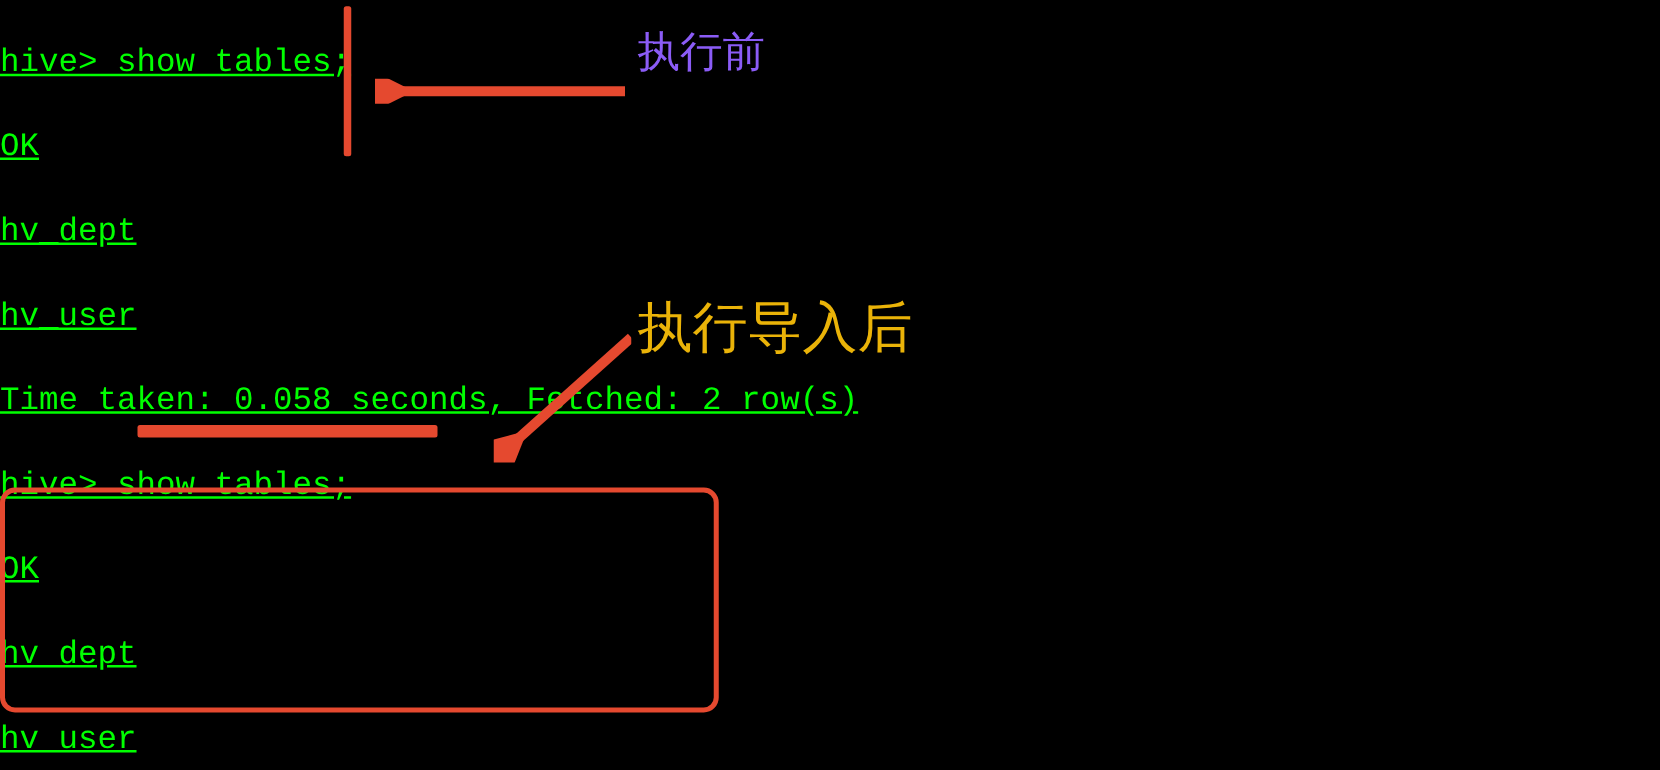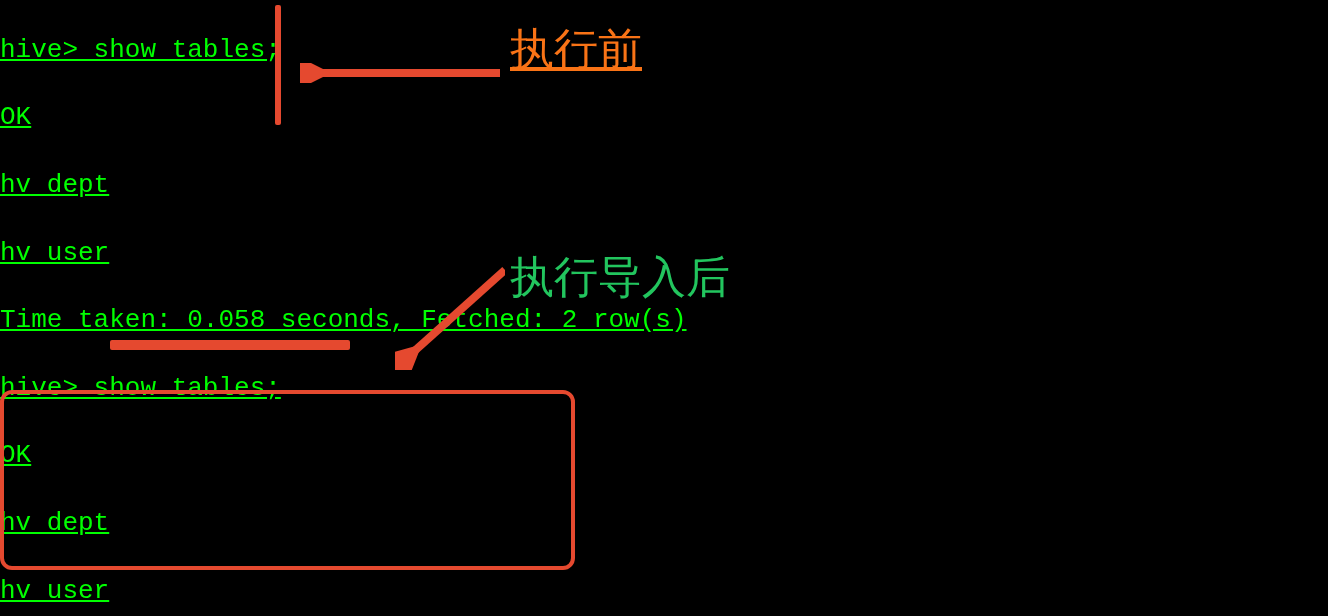--- a/index.html
+++ b/index.html
@@ -23,33 +23,32 @@
       white-space: pre;
     }
     .line {
       display: block;
       text-decoration: underline;
     }
     .annotation-before {
       position: absolute;
       top: 20px;
       left: 510px;
-      color: #f97316;
-      font-size: 44px;
+      color: #8b5cf6;
+      font-size: 34px;
       font-family: sans-serif;
       font-weight: 400;
-      text-decoration: underline;
     }
     .annotation-after {
       position: absolute;
-      top: 248px;
+      top: 238px;
       left: 510px;
-      color: #22c55e;
+      color: #eab308;
       font-size: 44px;
-      font-family: Liberation Sans, sans-serif;
+      font-family: Liberation Mono, monospace;
       font-weight: 400;
     }
     .vertical-bar {
       position: absolute;
       top: 5px;
       left: 275px;
       width: 6px;
       height: 120px;
       background: #e5492f;
       border-radius: 2px;

